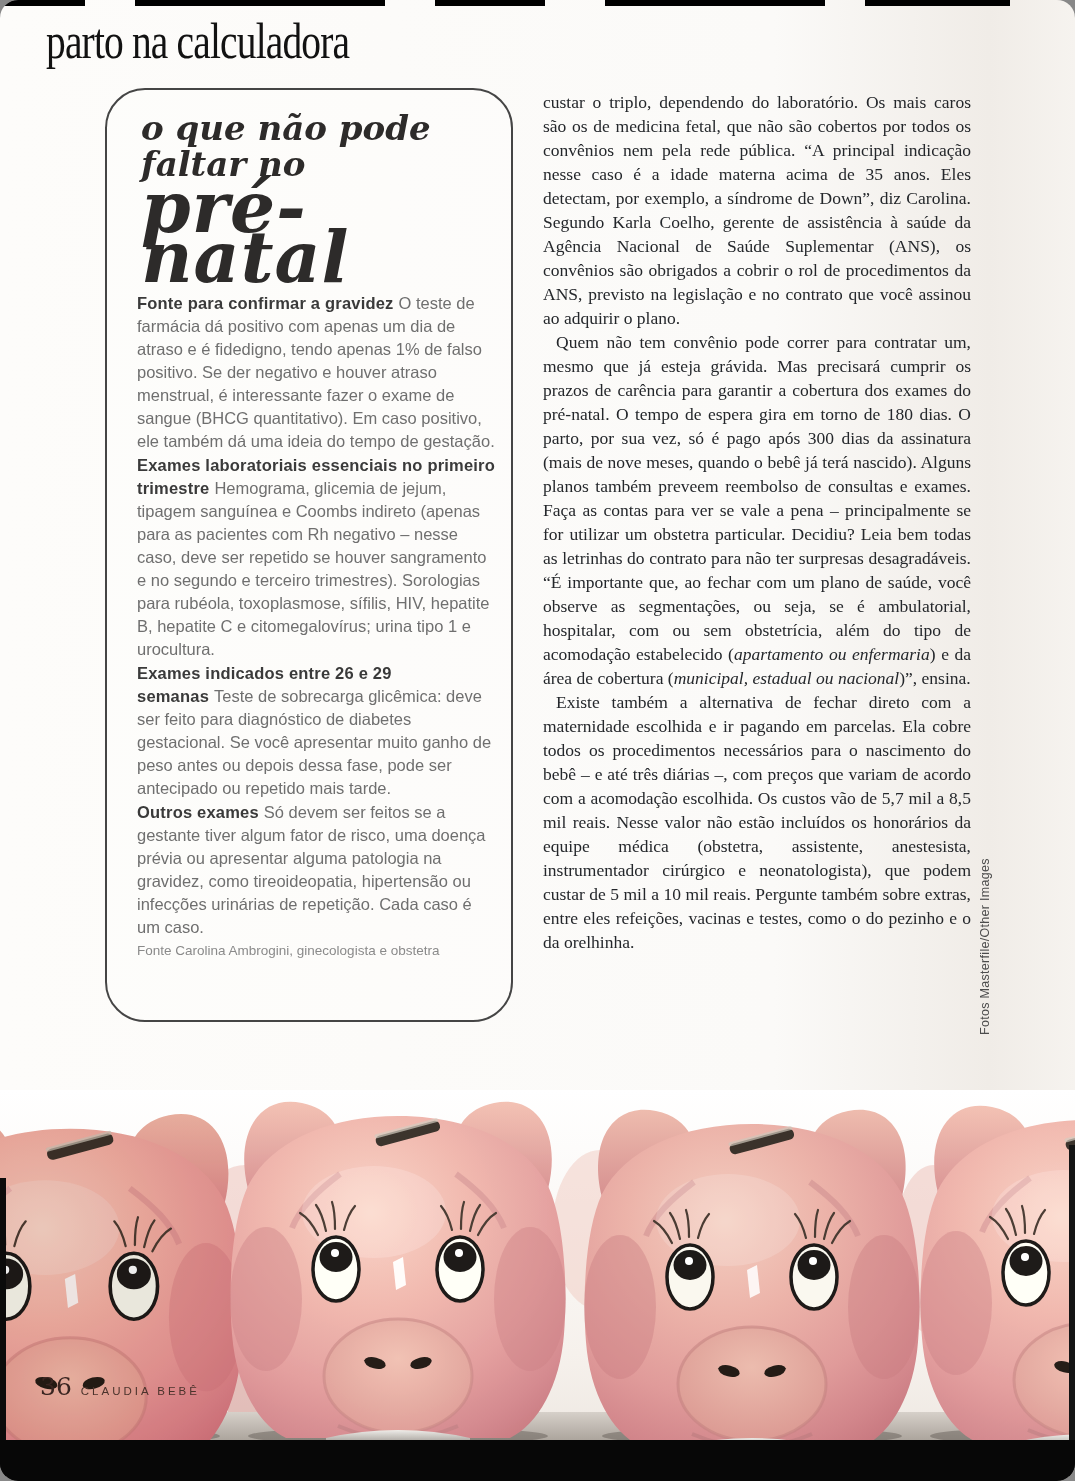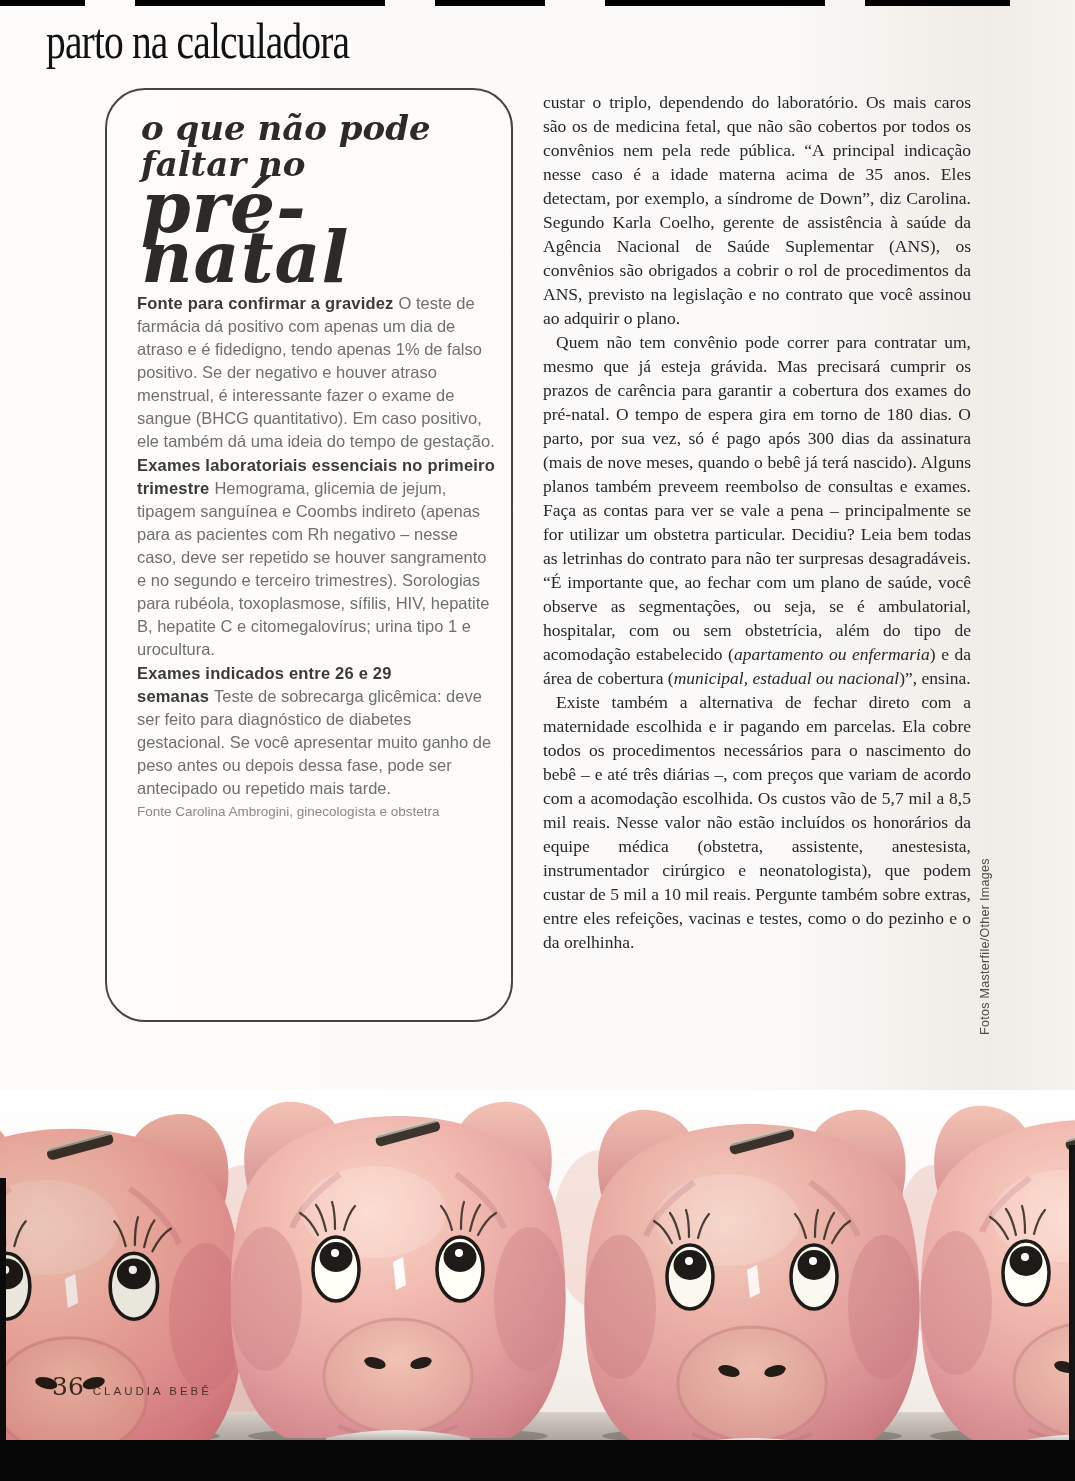--- a/index.html
+++ b/index.html
@@ -1,20 +1,21 @@
 <!DOCTYPE html>
 <html lang="pt"><head>
 <meta charset="utf-8">
 <style>
   html,body{margin:0;padding:0;background:#888;}
   .page{
     position:relative; width:1075px; height:1481px; margin:0 auto;
     background:linear-gradient(90deg,#fdfcfa 0%,#fbfaf8 72%,#f0ece7 92%,#f6f3ef 100%);
     overflow:hidden;
     font-family:"Liberation Sans",sans-serif;
+    border-radius:18px;
   }
   
   .top-strip{
     position:absolute; top:0; left:0; width:100%; height:6px;
     background:linear-gradient(90deg,#000 0 85px,transparent 85px 135px,#000 135px 385px,
       transparent 385px 435px,#000 435px 545px,transparent 545px 605px,
       #000 605px 825px,transparent 825px 865px,#000 865px 1010px,transparent 1010px 100%);
   }
   
   .headline{
@@ -53,21 +54,21 @@
     transform:rotate(-90deg); transform-origin:0 0;
     font-size:12.5px; color:#4c4c4c; white-space:nowrap; letter-spacing:.3px;
   }
   
   .photo{ position:absolute; left:0; top:1090px; width:1075px; height:391px; }
   .photo svg{ display:block; }
   .pig-dark{ filter:saturate(1.25) brightness(.93); }
   .pig-light{ filter:brightness(1.03) saturate(.95); }
   
   .footer{
-    position:absolute; left:52px; top:1372px; z-index:5;
+    position:absolute; left:40px; top:1372px; z-index:5;
     display:flex; align-items:baseline; gap:9px;
   }
   .footer .num{ font-family:"DejaVu Serif",serif; font-size:25px; color:#3a2521; }
   .footer .mag{ font-size:11.5px; letter-spacing:3px; color:#4b332c; }
 </style>
 </head>
 <body>
 
 <div class="page">
 
@@ -76,20 +77,21 @@
   <div class="headline">parto na calculadora</div>
 
   <div class="infobox">
     <h2 class="box-title">
         <span class="l1">o que não pode faltar no</span>
         <span class="l2">pré-natal</span>
       </h2>
     <p class="sec"><b>Fonte para confirmar a gravidez</b><span>O teste de farmácia dá positivo com apenas um dia de atraso e é fidedigno, tendo apenas 1% de falso positivo. Se der negativo e houver atraso menstrual, é interessante fazer o exame de sangue (BHCG quantitativo). Em caso positivo, ele também dá uma ideia do tempo de gestação.</span></p>
     <p class="sec"><b>Exames laboratoriais essenciais no primeiro trimestre</b><span>Hemograma, glicemia de jejum, tipagem sanguínea e Coombs indireto (apenas para as pacientes com Rh negativo – nesse caso, deve ser repetido se houver sangramento e no segundo e terceiro trimestres). Sorologias para rubéola, toxoplasmose, sífilis, HIV, hepatite B, hepatite C e citomegalovírus; urina tipo 1 e urocultura.</span></p>
     <p class="sec"><b>Exames indicados entre 26 e 29 semanas</b><span>Teste de sobrecarga glicêmica: deve ser feito para diagnóstico de diabetes gestacional. Se você apresentar muito ganho de peso antes ou depois dessa fase, pode ser antecipado ou repetido mais tarde.</span></p>
+    <p class="sec"><b>Outros exames</b><span>Só devem ser feitos se a gestante tiver algum fator de risco, uma doença prévia ou apresentar alguma patologia na gravidez, como tireoideopatia, hipertensão ou infecções urinárias de repetição. Cada caso é um caso.</span></p>
     <p class="source">Fonte Carolina Ambrogini, ginecologista e obstetra</p>
   </div>
 
   <div class="article">
     <p><span>custar o triplo, dependendo do laboratório. Os mais caros são os de medicina fetal, que não são cobertos por todos os convênios nem pela rede pública. “A principal indicação nesse caso é a idade materna acima de 35 anos. Eles detectam, por exemplo, a síndrome de Down”, diz Carolina. Segundo Karla Coelho, gerente de assistência à saúde da Agência Nacional de Saúde Suplementar (ANS), os convênios são obrigados a cobrir o rol de procedimentos da ANS, previsto na legislação e no contrato que você assinou ao adquirir o plano.</span></p>
     <p class="indent"><span>Quem não tem convênio pode correr para contratar um, mesmo que já esteja grávida. Mas precisará cumprir os prazos de carência para garantir a cobertura dos exames do pré-natal. O tempo de espera gira em torno de 180 dias. O parto, por sua vez, só é pago após 300 dias da assinatura (mais de nove meses, quando o bebê já terá nascido). Alguns planos também preveem reembolso de consultas e exames. Faça as contas para ver se vale a pena – principalmente se for utilizar um obstetra particular. Decidiu? Leia bem todas as letrinhas do contrato para não ter surpresas desagradáveis. “É importante que, ao fechar com um plano de saúde, você observe as segmentações, ou seja, se é ambulatorial, hospitalar, com ou sem obstetrícia, além do tipo de acomodação estabelecido (</span><i>apartamento ou enfermaria</i><span>) e da área de cobertura (</span><i>municipal, estadual ou nacional</i><span>)”, ensina.</span></p>
     <p class="indent"><span>Existe também a alternativa de fechar direto com a maternidade escolhida e ir pagando em parcelas. Ela cobre todos os procedimentos necessários para o nascimento do bebê – e até três diárias –, com preços que variam de acordo com a acomodação escolhida. Os custos vão de 5,7 mil a 8,5 mil reais. Nesse valor não estão incluídos os honorários da equipe médica (obstetra, assistente, anestesista, instrumentador cirúrgico e neonatologista), que podem custar de 5 mil a 10 mil reais. Pergunte também sobre extras, entre eles refeições, vacinas e testes, como o do pezinho e o da orelhinha.</span></p>
   </div>
 
   <div class="credit">Fotos Masterfile/Other Images</div>

